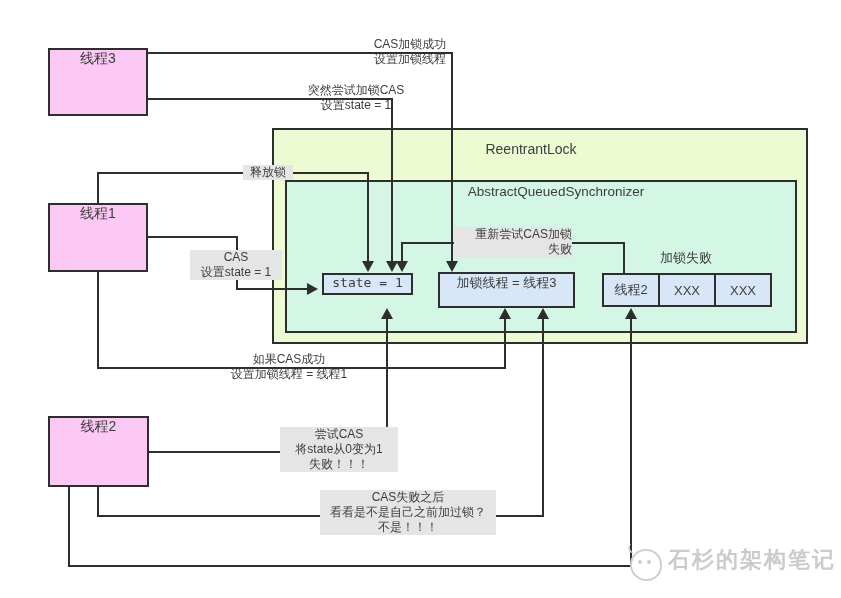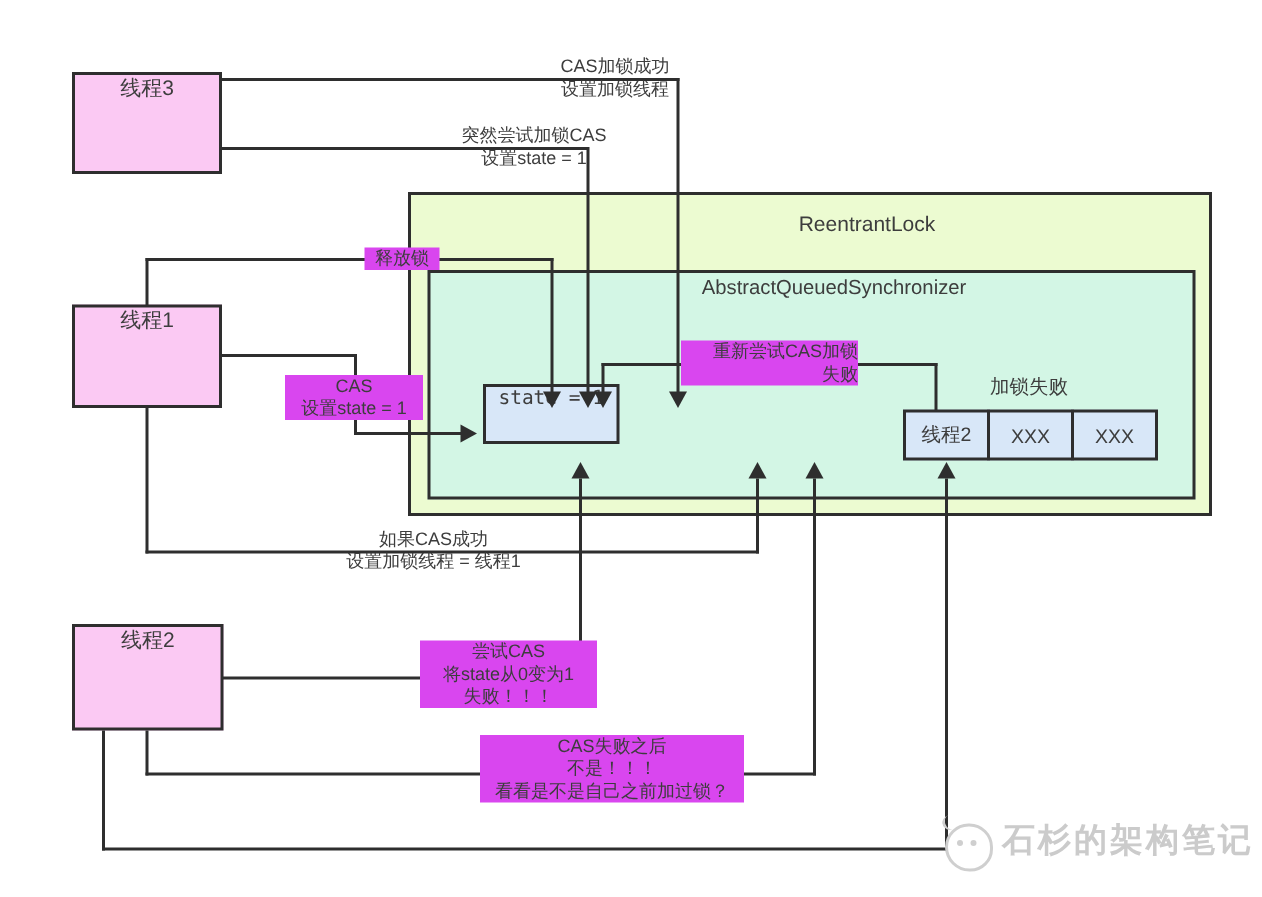--- a/index.html
+++ b/index.html
@@ -19,56 +19,59 @@
   .ln{position:absolute;background:#2e2e2e;z-index:3;}
   .h{height:2px;} .v{width:2px;}
   
   .ar{position:absolute;width:0;height:0;z-index:5;}
   .ar.down{border-left:6px solid transparent;border-right:6px solid transparent;border-top:11px solid #2e2e2e;}
   .ar.up{border-left:6px solid transparent;border-right:6px solid transparent;border-bottom:11px solid #2e2e2e;}
   .ar.right{border-top:6px solid transparent;border-bottom:6px solid transparent;border-left:11px solid #2e2e2e;}
   
   .lbl{position:absolute;font-size:12px;line-height:15px;text-align:center;z-index:4;color:#3d3d3d;}
   .lbl span{display:block;}
-  .wbg{background:#d946ef;}
+  .wbg{background:#e5e5e5;}
   
   .qcell{position:absolute;box-sizing:border-box;border:2px solid #2e2e2e;background:#d8e7f8;
          display:flex;align-items:center;justify-content:center;font-size:13px;z-index:2;}
   
   .wm-text{position:absolute;left:668px;top:545px;font-size:22px;letter-spacing:2px;
            color:#cbcbcb;z-index:4;font-weight:bold;}
   .wm-logo{position:absolute;left:630px;top:549px;width:28px;height:28px;border:2px solid #cfcfcf;
            border-radius:50% 50% 48% 52%;z-index:4;background:#fff;}
   .wm-logo .eye{position:absolute;width:4px;height:4px;border-radius:50%;background:#cfcfcf;top:9px;}
   .wm-logo .e1{left:6px;} .wm-logo .e2{left:15px;}
   .wm-logo .sprout{position:absolute;left:-4px;top:-8px;width:10px;height:10px;
            border-left:2px solid #cfcfcf;border-radius:50%;transform:rotate(-20deg);}
 </style>
 </head>
 <body>
 
 <div class="canvas">
 
   <div class="box outer" style="left:272px;top:128px;width:536px;height:216px;"></div>
-  <div class="title" style="left:463px;top:141px;width:230px;font-size:14px;">ReentrantLock</div>
+  <div class="title" style="left:416px;top:141px;width:230px;font-size:14px;">ReentrantLock</div>
   <div class="box aqs" style="left:285px;top:180px;width:512px;height:153px;"></div>
   <div class="title" style="left:464px;top:184px;width:184px;font-size:13.5px;line-height:16px;word-break:break-all;">AbstractQueuedSynchronizer</div>
 
   <div class="box thread" style="left:48px;top:48px;width:100px;height:68px;">
     <span>线程3</span>
   </div>
   <div class="box thread" style="left:48px;top:203px;width:100px;height:69px;">
     <span>线程1</span>
   </div>
   <div class="box thread" style="left:48px;top:416px;width:101px;height:71px;">
     <span>线程2</span>
   </div>
 
-  <div class="box val mono" style="left:322px;top:256px;width:91px;height:40px;">
+  <div class="box val mono" style="left:322px;top:273px;width:91px;height:22px;">
     <span>state = 1</span>
+  </div>
+  <div class="box val" style="left:438px;top:272px;width:137px;height:36px;">
+    <span>加锁线程 = 线程3</span>
   </div>
 
   <div class="title" style="left:640px;top:249px;width:92px;font-size:13px;">加锁失败</div>
   <div class="qcell" style="left:602px;top:273px;width:58px;height:34px;">线程2</div>
   <div class="qcell" style="left:658px;top:273px;width:58px;height:34px;">XXX</div>
   <div class="qcell" style="left:714px;top:273px;width:58px;height:34px;">XXX</div>
 
   <div class="ln h" style="left:148px;top:52px;width:305px;"></div>
   <div class="ln v" style="left:451px;top:52px;height:210px;"></div>
 
@@ -135,22 +138,22 @@
     <span>如果CAS成功</span>
     <span>设置加锁线程 = 线程1</span>
   </div>
   <div class="lbl wbg" style="left:280px;top:427px;width:118px;">
     <span>尝试CAS</span>
     <span>将state从0变为1</span>
     <span>失败！！！</span>
   </div>
   <div class="lbl wbg" style="left:320px;top:490px;width:176px;">
     <span>CAS失败之后</span>
+    <span>看看是不是自己之前加过锁？</span>
     <span>不是！！！</span>
-    <span>看看是不是自己之前加过锁？</span>
   </div>
 
   <div class="wm-logo">
     <span class="sprout"></span>
     <span class="eye e1"></span>
     <span class="eye e2"></span>
   </div>
   <div class="wm-text">石杉的架构笔记</div>
 
 </div>

